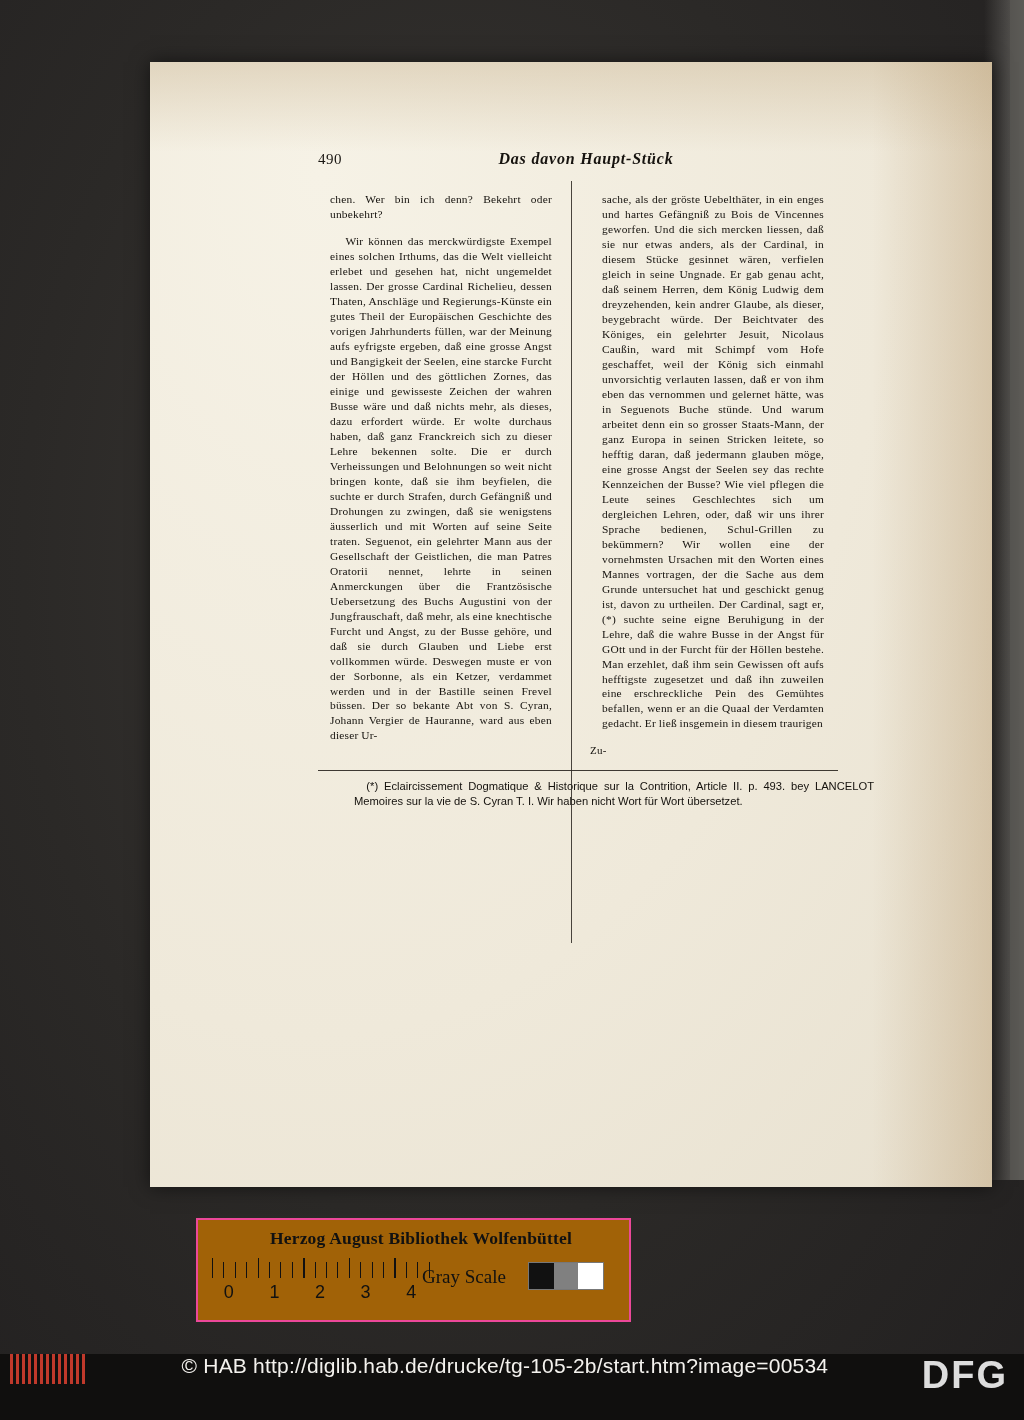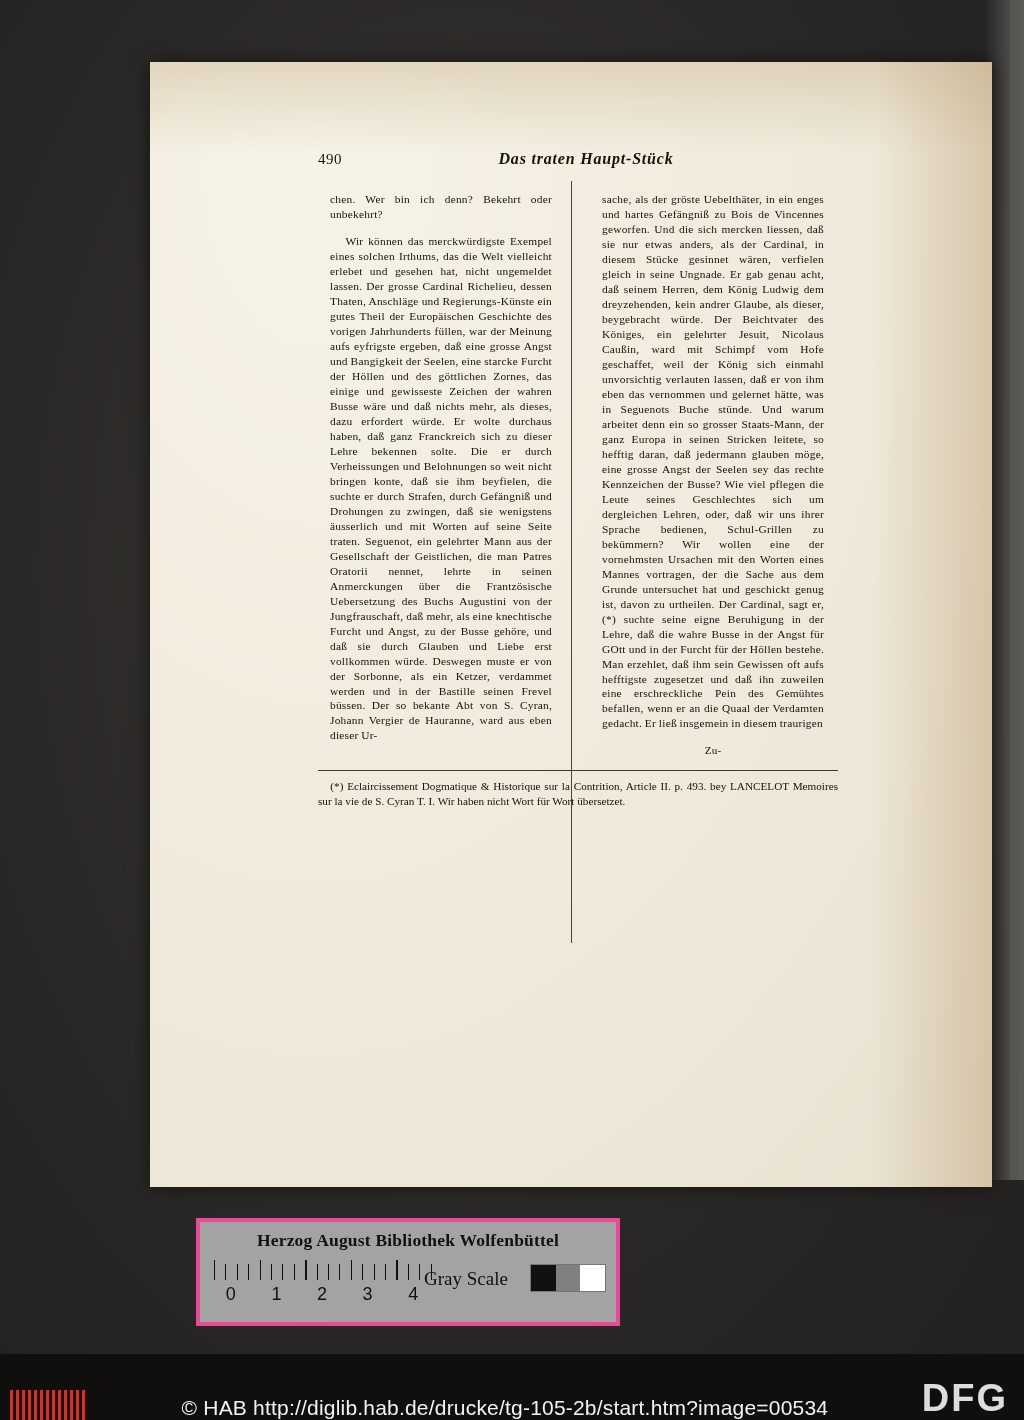--- a/index.html
+++ b/index.html
@@ -116,21 +116,21 @@
     top: 1px;
     width: 1px;
     height: 762px;
     background: #2a2620;
     opacity: 0.85;
   }
   .para { margin: 12px; text-indent: 1.35em; }
   .para.first { text-indent: 0; }
   .para + .para { margin-top: 0; }
   .catch {
-    text-align: center;
+    text-align: left;
     font-size: 11px;
     margin-top: 1px;
     letter-spacing: 0.02em;
   }
 
   .footrule {
     width: 520px;
     height: 1px;
     background: #2a2620;
     margin-top: 12px;
@@ -139,31 +139,32 @@
 
   .footnote {
     width: 520px;
     margin-top: 8px;
     font-size: 11.2px;
     line-height: 1.32;
     color: #14110d;
     text-align: justify;
     text-indent: 1.1em;
   }
-  .roman { font-family: Liberation Serif, serif; }
+  .roman { font-family: Liberation Sans, sans-serif; margin-left: 36px; }
 
   
   .target-card {
     position: absolute;
     left: 196px;
     top: 1218px;
     width: 416px;
     height: 100px;
-    background: #a3a3a3;
-    border: 4px solid #ec4899;
+    background: #a16207;
+    border: 2px solid #ec4899;
+    padding-left: 15px;
   }
   .target-title {
     text-align: center;
     font-family: "Liberation Serif", serif;
     font-weight: bold;
     font-size: 17.5px;
     color: #111;
     padding-top: 8px;
     letter-spacing: 0.2px;
   }
@@ -212,21 +213,21 @@
   }
   .gs-patches div { flex: 1; }
 
   
   .footer-bar {
     position: absolute;
     left: 0; bottom: 0;
     width: 1024px; height: 66px;
     background: #100f0e;
     display: flex;
-    align-items: flex-end;
+    align-items: flex-start;
   }
   .barcode {
     width: 78px;
     height: 30px;
     margin-left: 10px;
     background:
       repeating-linear-gradient(to right, #c0392b 0 3px, #100f0e 3px 6px);
   }
   .footer-url {
     flex: 1;
@@ -254,21 +255,21 @@
 <div class="bg-edge-right2"></div>
 
 <div class="page">
   <div class="page-stain"></div>
   <div class="page-stain-top"></div>
 
   <div class="text-area">
 
     <div class="head-row">
       <div class="folio">490</div>
-      <div class="running-title">Das traten Haupt-Stück</div>
+      <div class="running-title">Das davon Haupt-Stück</div>
     </div>
 
     <div class="columns">
       <div class="col-rule"></div>
 
       <div class="col left">
         <p class="para first">chen.    Wer bin ich denn? Bekehrt oder unbekehrt?</p>
         <p class="para">Wir können das merckwürdigste Exempel eines solchen Irthums, das die Welt vielleicht erlebet und gesehen hat, nicht ungemeldet lassen.   Der grosse Cardinal Richelieu, dessen Thaten, Anschläge und Regierungs-Künste ein gutes Theil der Europäischen Geschichte des vorigen Jahrhunderts füllen, war der Meinung aufs eyfrigste ergeben, daß eine grosse Angst und Bangigkeit der Seelen, eine starcke Furcht der Höllen und des göttlichen Zornes, das einige und gewisseste Zeichen der wahren Busse wäre und daß nichts mehr, als dieses, dazu erfordert würde.   Er wolte durchaus haben, daß ganz Franckreich sich zu dieser Lehre bekennen solte.   Die er durch Verheissungen und Belohnungen so weit nicht bringen konte, daß sie ihm beyfielen, die suchte er durch Strafen, durch Gefängniß und Drohungen zu zwingen, daß sie wenigstens äusserlich und mit Worten auf seine Seite traten.   Seguenot, ein gelehrter Mann aus der Gesellschaft der Geistlichen, die man Patres Oratorii nennet, lehrte in seinen Anmerckungen über die Frantzösische Uebersetzung des Buchs Augustini von der Jungfrauschaft, daß mehr, als eine knechtische Furcht und Angst, zu der Busse gehöre, und daß sie durch Glauben und Liebe erst vollkommen würde.   Deswegen muste er von der Sorbonne, als ein Ketzer, verdammet werden und in der Bastille seinen Frevel büssen.   Der so bekante Abt von S. Cyran, Johann Vergier de Hauranne, ward aus eben dieser Ur-</p>
       </div>
 

